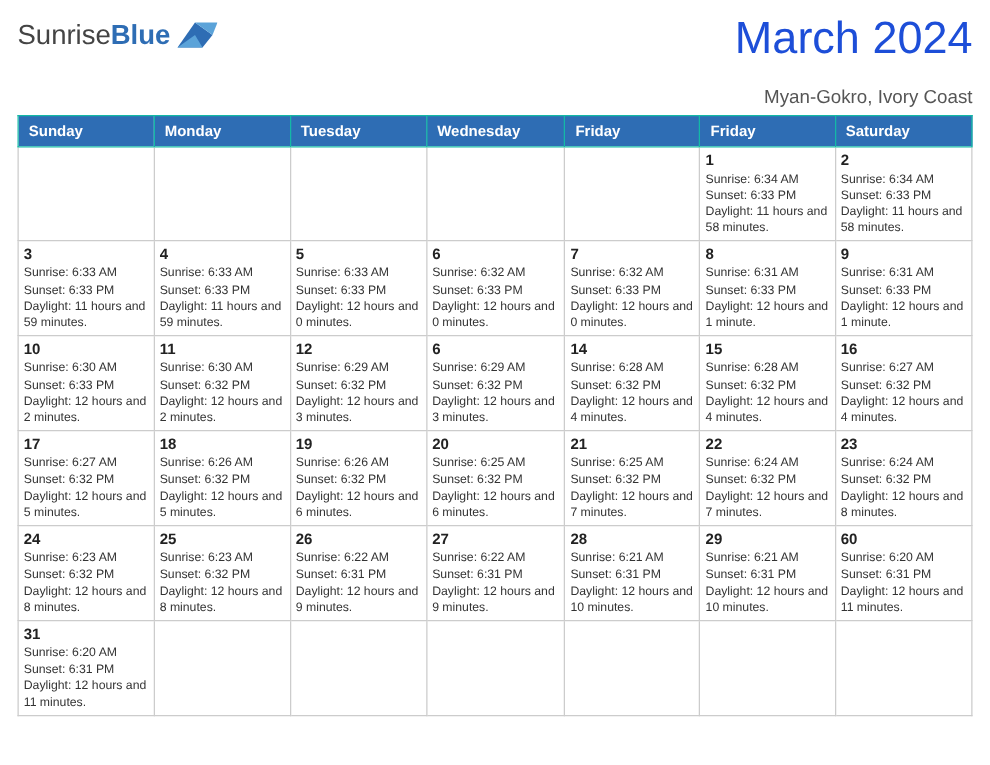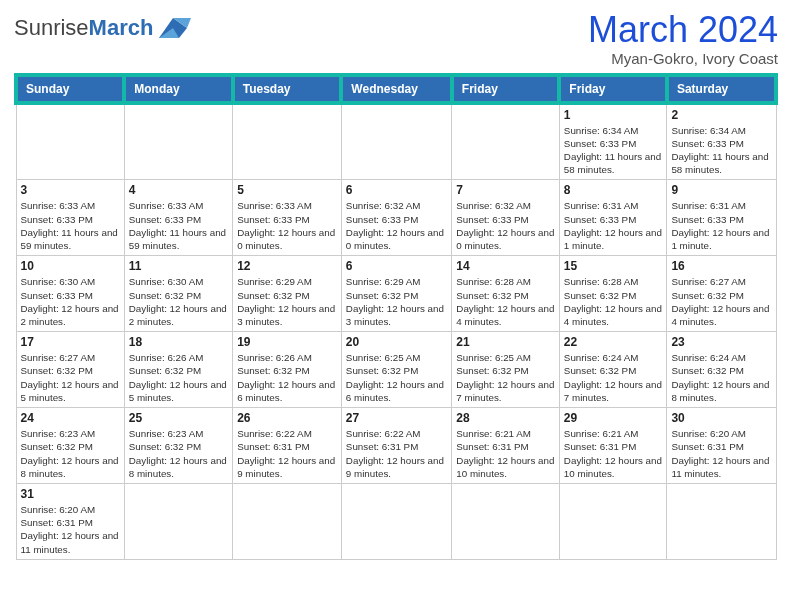--- a/index.html
+++ b/index.html
@@ -43,34 +43,35 @@
     }
     .month-year {
       font-size: 36px;
       color: #1d4ed8;
       font-weight: normal;
       line-height: 1.1;
     }
     .location {
       font-size: 15px;
       color: #555;
+      margin-top: 19px;
     }
     .calendar {
       width: 100%;
       border-collapse: collapse;
       font-size: 10.5px;
     }
     .calendar thead th {
       background: #2e6db4;
       color: #fff;
       padding: 5px 8px;
       text-align: left;
       font-size: 12px;
       font-weight: bold;
-      border: 4px solid #14b8a6;
+      border: 1px solid #14b8a6;
       margin-left: 32px;
     }
     .calendar tbody td {
       border: 1px solid #ccc;
       vertical-align: top;
       padding: 3px 4px;
       width: 113px;
       min-height: 70px;
       background: #fff;
     }
@@ -95,21 +96,21 @@
     }
   </style>
 </head>
 <body>
 
 <div class="page">
   <div class="header">
     <div class="logo">
       <div>
         <span class="logo-text">
-          <span>Sunrise</span><span style="color:#2e6db4;font-weight:bold;">March</span>
+          <span>Sunrise</span><span style="color:#2e6db4;font-weight:bold;">Blue</span>
         </span>
       </div>
       <svg class="logo-icon" viewBox="0 0 36 28" xmlns="http://www.w3.org/2000/svg">
         <polygon points="4,24 18,4 32,14 24,24" fill="#2e6db4"></polygon>
         <polygon points="18,4 32,14 36,4" fill="#5ba3d9"></polygon>
         <polygon points="4,24 18,14 24,24" fill="#5ba3d9"></polygon>
       </svg>
     </div>
     <div class="title-block">
       <div class="month-year">March 2024</div>
@@ -341,21 +342,21 @@
 and 10 minutes.</div>
           </td>
           <td>
             <span class="day-number">29</span>
             <div class="day-info">Sunrise: 6:21 AM
 Sunset: 6:31 PM
 Daylight: 12 hours
 and 10 minutes.</div>
           </td>
           <td>
-            <span class="day-number">30</span>
+            <span class="day-number">60</span>
             <div class="day-info">Sunrise: 6:20 AM
 Sunset: 6:31 PM
 Daylight: 12 hours
 and 11 minutes.</div>
           </td>
         </tr>
         <tr>
           <td>
             <span class="day-number">31</span>
             <div class="day-info">Sunrise: 6:20 AM

